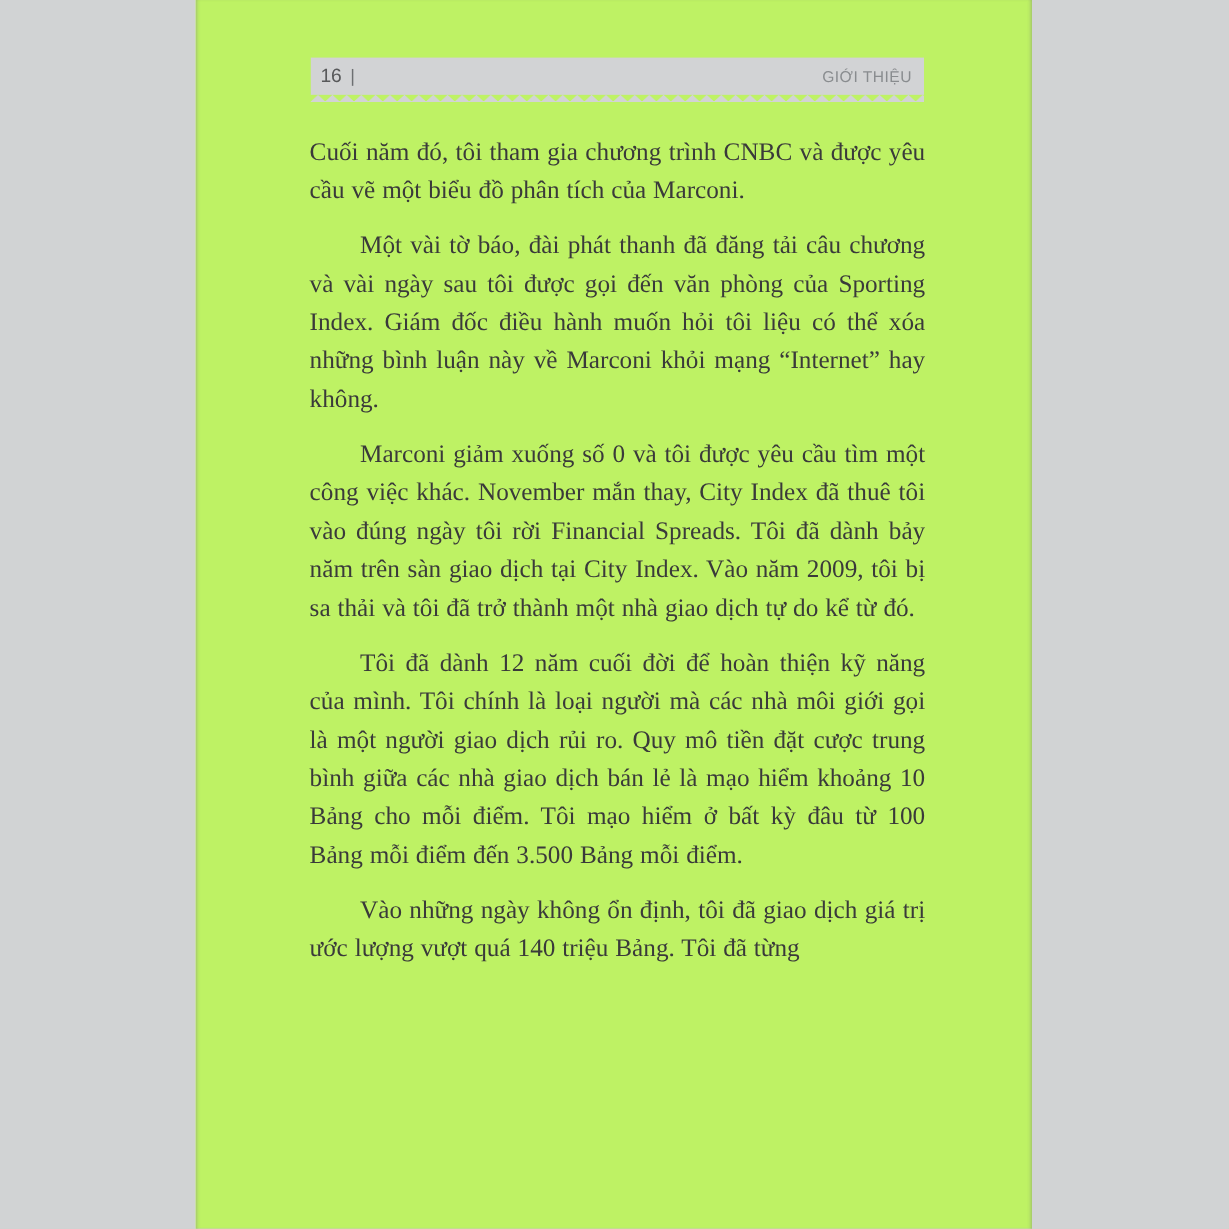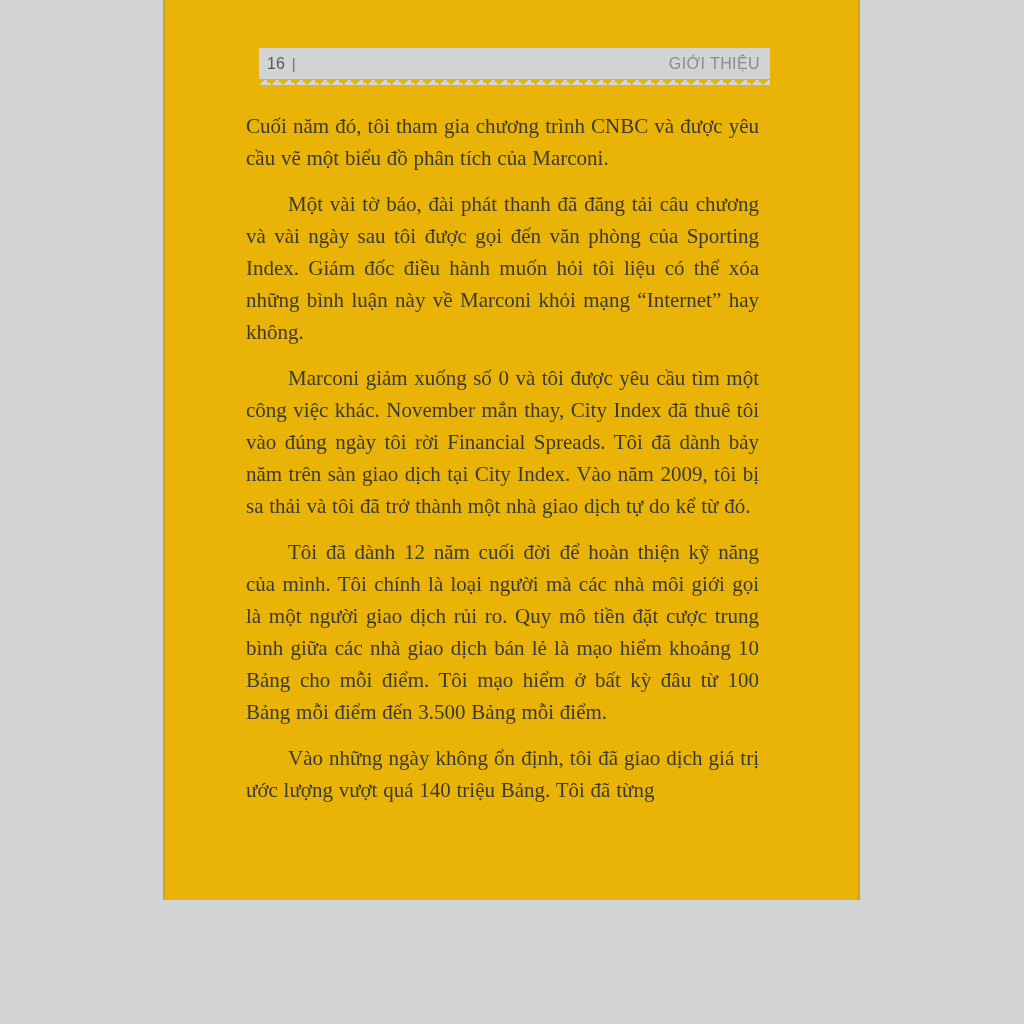--- a/index.html
+++ b/index.html
@@ -10,22 +10,22 @@
     font-family: "Liberation Serif", "DejaVu Serif", serif;
   }
   .scene {
     position: relative;
     width: 1024px; height: 1024px;
     background: #d1d3d4;
   }
   .page {
     position: absolute;
     left: 163px; top: 0;
-    width: 697px; height: 900px;
-    background: #eab308;
+    width: 697px; height: 1024px;
+    background: #bef264;
     box-shadow: inset 3px 0 3px -2px rgba(120,122,125,0.45),
                 inset -3px 0 3px -2px rgba(120,122,125,0.45);
     text-decoration: underline;
   }
   .header-bar {
     position: absolute;
     left: 96px; top: 48px;
     width: 511px; height: 31px;
     background: #d2d3d5;
     display: flex;
@@ -47,27 +47,27 @@
   }
   .separator {
     margin-left: 7px;
     font-size: 15px;
     color: #6d6f72;
     font-weight: 300;
   }
   .running-title {
     margin-left: auto;
     margin-right: 10px;
-    font-size: 16px;
+    font-size: 13px;
     letter-spacing: 0.4px;
     color: #898c8f;
   }
   .body-text {
     position: absolute;
-    left: 83px; top: 110px;
+    left: 95px; top: 110px;
     width: 513px;
     color: #3a3a3a;
   }
   .body-text p {
     font-size: 21px;
     line-height: 32px;
     text-align: justify;
     margin-bottom: 14px;
     word-spacing: 0.5px;
   }

